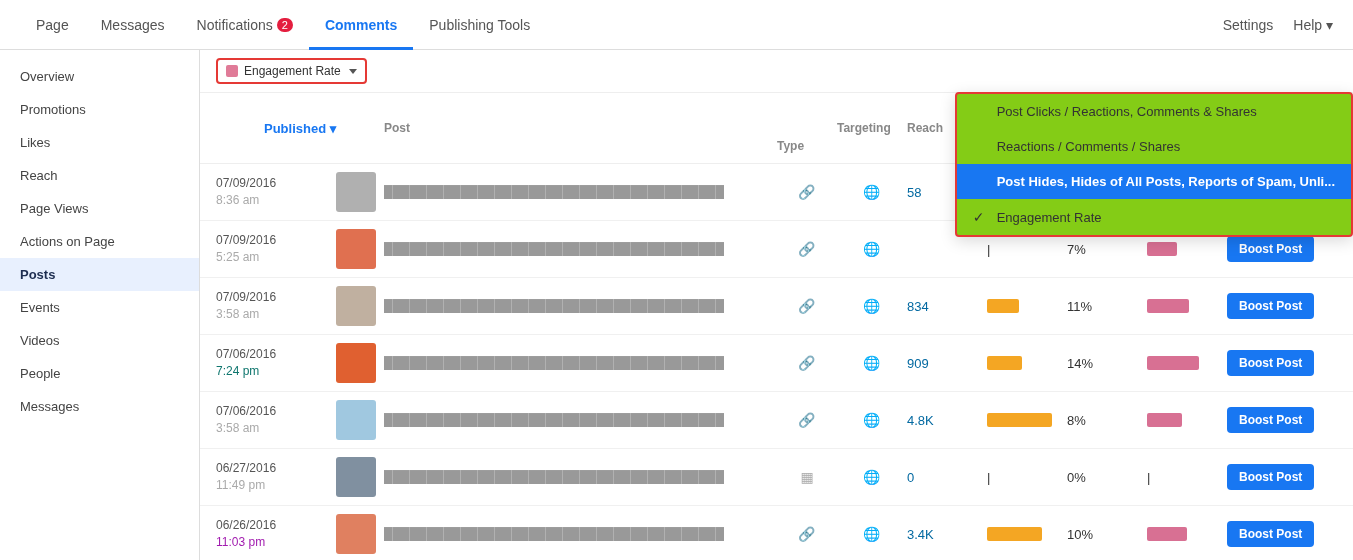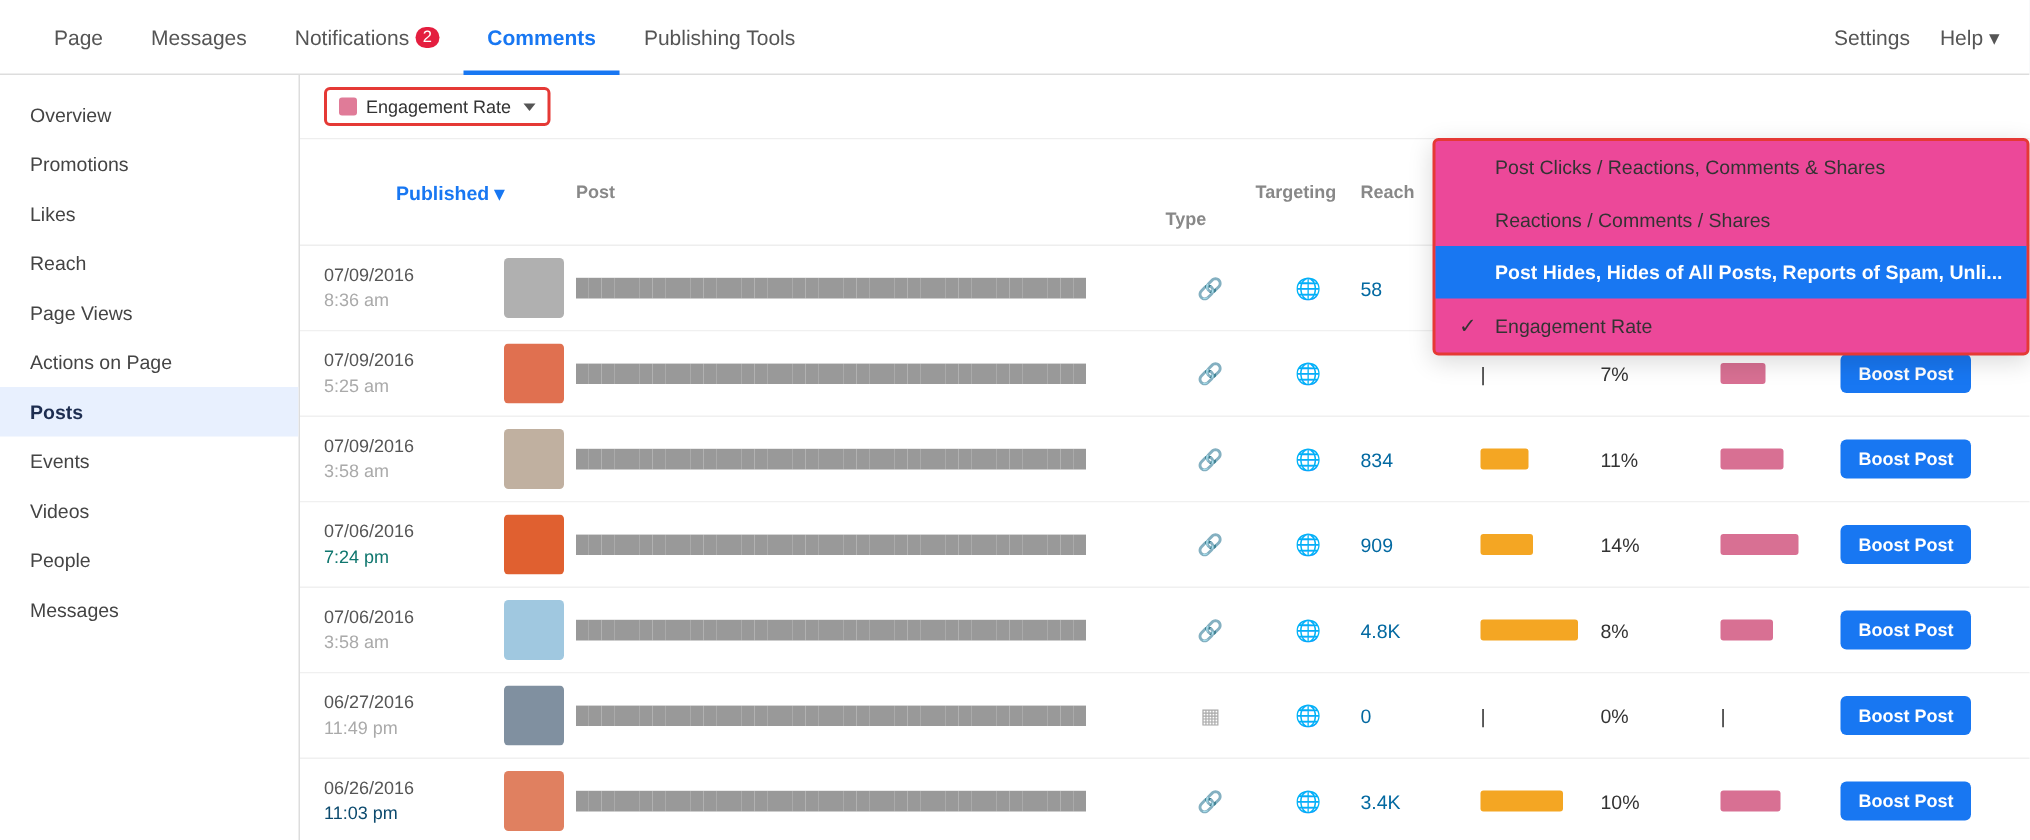--- a/index.html
+++ b/index.html
@@ -156,21 +156,21 @@
       border-top: 5px solid #555;
       display: inline-block;
       margin-left: 2px;
     }
 
     
     .dropdown-overlay {
       position: absolute;
       top: 42px;
       right: 0;
-      background: #ec4899;
+      background: #84cc16;
       border: 2px solid #e53935;
       border-radius: 4px;
       z-index: 100;
       min-width: 360px;
       box-shadow: 0 4px 16px rgba(0,0,0,0.15);
     }
     .dropdown-item {
       padding: 10px 16px;
       font-size: 13px;
       cursor: pointer;
@@ -503,21 +503,21 @@
     <div class="cell-chart2">
       <span>|</span>
     </div>
     <div class="cell-boost">
       <button class="boost-btn">Boost Post</button>
     </div>
   </div>
         <div class="table-row">
     <div class="cell-published">
       <div>06/26/2016</div>
-      <div style="color:#0c4a6e;">11:03 pm</div>
+      <div style="color:#a21caf;">11:03 pm</div>
     </div>
     <div class="cell-post">
       <div class="post-thumb" style="background:#e08060;"></div>
       <div class="post-text">████████████████████████████████████████</div>
     </div>
     <div class="cell-type">
       <span class="icon-link">🔗</span>
     </div>
     <div class="cell-targeting">
       <span class="icon-globe">🌐</span>

